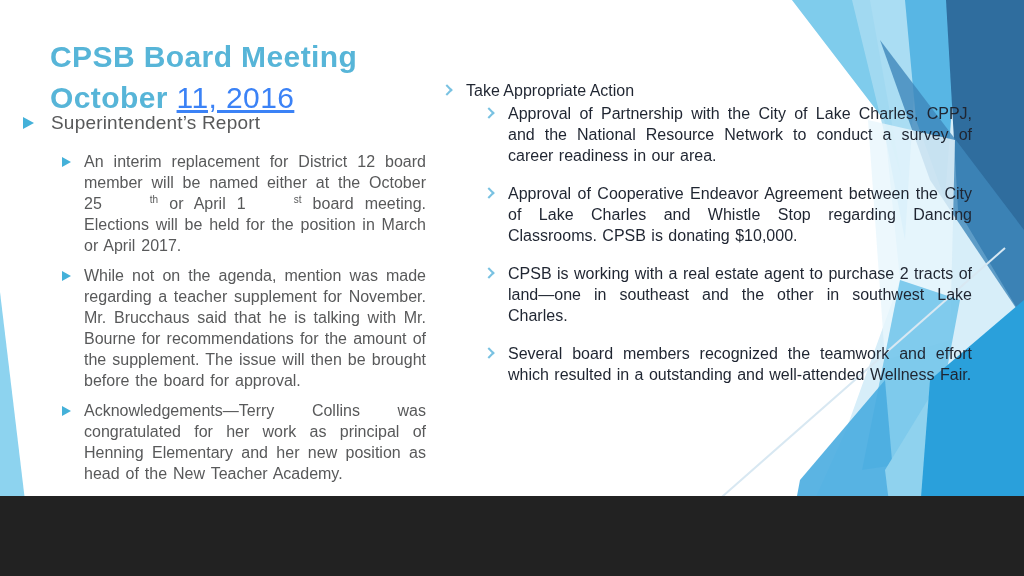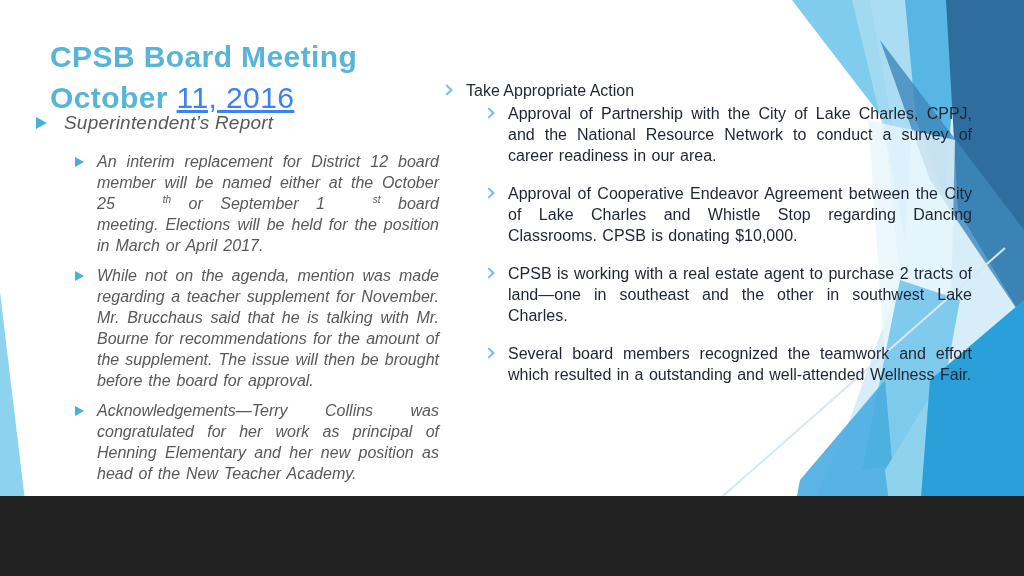--- a/index.html
+++ b/index.html
@@ -12,21 +12,21 @@
 
   
   .title {
     position:absolute; left:50px; top:16px; width:520px;
     font-size:30px; line-height:41px; font-weight:600;
     color:#57b5d8; letter-spacing:0.4px;
   }
   .title .date { color:#3b82f6; font-weight:500;text-decoration:underline; }
 
   
-  .left-col { position:absolute; left:36px; top:112px; width:410px; color:#58595a;font-style:italic; }
+  .left-col { position:absolute; left:23px; top:112px; width:410px; color:#58595a; }
   .lheading { display:flex; gap:17px; font-size:19px; line-height:22px; margin-bottom:17px; }
   .lheading span { letter-spacing:0.2px; }
   .tri-lg {
     flex:none; margin-top:5px; width:0; height:0;
     border-left:11px solid #44b1d9;
     border-top:6px solid transparent; border-bottom:6px solid transparent;
   }
   .lb { display:flex; gap:13px; margin-left:39px; margin-bottom:9px; }
   .tri-sm {
     flex:none; margin-top:6px; width:0; height:0;
@@ -82,21 +82,21 @@
   </h1>
 
   <div class="left-col">
     <div class="lheading">
       <span class="tri-lg"></span>
       <span>Superintendent’s Report</span>
     </div>
 
     <div class="lb">
       <span class="tri-sm"></span>
-      <p><span>An interim replacement for District 12 board member will be named either at the October 25</span><sup>th</sup><span> or September 1</span><sup>st</sup><span> board meeting. Elections will be held for the position in March or April 2017.</span></p>
+      <p><span>An interim replacement for District 12 board member will be named either at the October 25</span><sup>th</sup><span> or April 1</span><sup>st</sup><span> board meeting. Elections will be held for the position in March or April 2017.</span></p>
     </div>
 
     <div class="lb">
       <span class="tri-sm"></span>
       <p>While not on the agenda, mention was made regarding a teacher supplement for November. Mr. Brucchaus said that he is talking with Mr. Bourne for recommendations for the amount of the supplement. The issue will then be brought before the board for approval.</p>
     </div>
 
     <div class="lb">
       <span class="tri-sm"></span>
       <p>Acknowledgements—Terry Collins was congratulated for her work as principal of Henning Elementary and her new position as head of the New Teacher Academy.</p>

